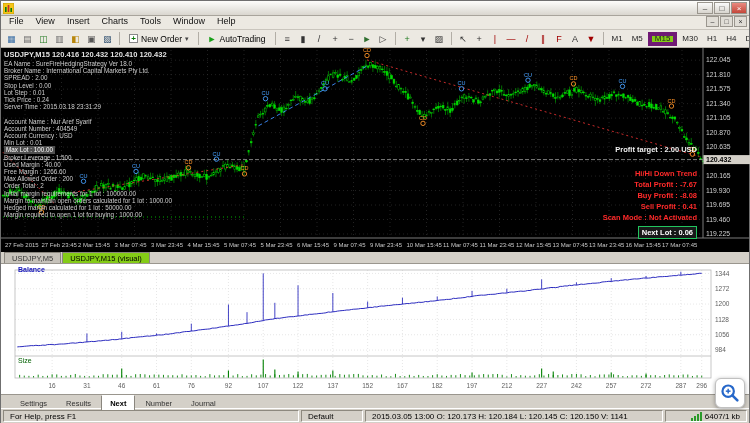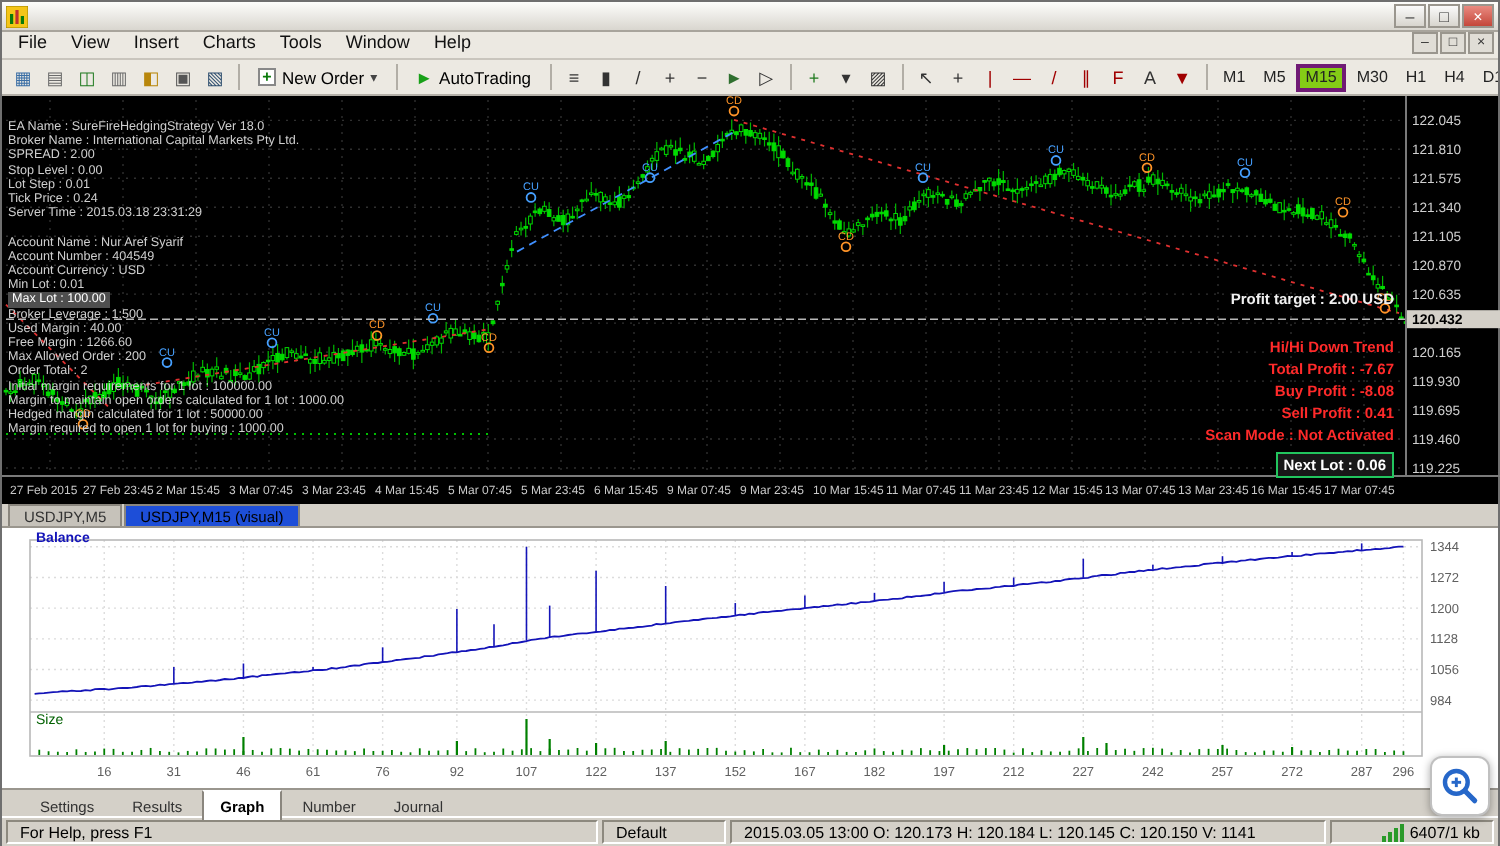--- a/index.html
+++ b/index.html
@@ -30,37 +30,37 @@
   .toolbar{height:18px;display:flex;align-items:center;background:#ece9e2;border-bottom:1px solid #b4b0a8;padding:0 3px;gap:1px;overflow:hidden;white-space:nowrap}
   .tb-group{display:flex;gap:1px;align-items:center}
   .tb-btn{width:15px;height:14px;display:flex;align-items:center;justify-content:center;font-size:9px;border:1px solid transparent;border-radius:2px}
   .tb-sep{width:1px;height:13px;background:#b2aea6;margin:0 3px;flex:0 0 1px}
   .tb-text-btn{display:flex;align-items:center;gap:3px;height:15px;padding:0 4px;font-size:8.5px;
     background:transparent;border:1px solid transparent;font-family:"Liberation Sans",sans-serif}
   .no-icon{width:9px;height:9px;background:#fff;border:1px solid #888;color:#0a7a0a;font-size:8px;line-height:7px;text-align:center;font-weight:bold}
   .at-icon{color:#18a018;font-size:9px}
   .dd{font-size:7px;color:#444}
   .tf-btn{height:14px;padding:0 3px;font-size:8px;display:flex;align-items:center;border:1px solid transparent;color:#222}
-  .tf-btn.active{background:#84cc16;border:2px solid #701a75}
+  .tf-btn.active{background:#84cc16;border:4px solid #701a75}
 
   
   .chart-area{position:relative;height:204px;background:#000}
   #price-svg{position:absolute;inset:0;width:750px;height:204px}
   .symbol-line{position:absolute;left:3px;top:2px;color:#e0e0e0;font-size:7.5px;font-weight:bold;white-space:nowrap}
   #ea-overlay{position:absolute;left:3px;top:12px;color:#cfcfcf;font-size:6.3px;line-height:7.2px}
   .ea-line{white-space:nowrap;min-height:7.2px}
   .ea-line.hl{background:#4f4f4f;color:#fff;width:max-content;padding:0 2px}
   #trend-overlay{position:absolute;right:52px;top:96px;text-align:right;font-size:7.5px;font-weight:bold;color:#ff2a2a;line-height:11px}
   .pt{color:#f0f0f0;margin-bottom:13px}
   .next-lot{margin-top:3px;color:#fff;background:#181818;border:1px solid #22c55e;padding:0 3px;width:max-content;margin-left:auto;font-weight:bold}
 
   
   .chart-tabs{height:12px;background:#d4d0c8;display:flex;align-items:flex-end;padding-left:3px;gap:1px;border-bottom:1px solid #9a968e}
   .ctab{height:11px;display:flex;align-items:center;padding:0 7px;font-size:7.5px;background:#c6c2ba;border:1px solid #8a867e;border-bottom:none;color:#333}
-  .ctab.active{background:#1d4ed8;color:#000}
+  .ctab.active{background:#84cc16;color:#000}
 
   
   .tester{position:relative;height:131px;background:#fff;border-bottom:1px solid #9a968e}
   #tester-svg{position:absolute;inset:0;width:750px;height:131px}
   .balance-legend{position:absolute;left:17px;top:2px;color:#1414b8;font-size:7px;font-weight:bold}
   .size-legend{position:absolute;left:17px;top:93px;color:#006000;font-size:7px}
 
   
   .tester-tabs{height:13px;background:#d4d0c8;display:flex;align-items:flex-start;padding-left:10px;gap:1px}
   .ttab{height:16px;display:flex;align-items:center;padding:0 8px;font-size:7.5px;color:#333;border:1px solid transparent}
@@ -886,20 +886,21 @@
           <text x="670.5" y="54.59180327868837" fill="#ff9428" font-size="5.5" text-anchor="middle">CD</text>
           <circle cx="691.5" cy="106.17049180327865" r="2.2" fill="none" stroke="#ff9428" stroke-width="0.9"></circle>
           <text x="691.5" y="102.67049180327865" fill="#ff9428" font-size="5.5" text-anchor="middle">CD</text>
         </g>
         <line x1="2" y1="111.59475409836024" x2="702" y2="111.59475409836024" stroke="#b8b8b8" stroke-dasharray="4,2" stroke-width="0.7"></line>
         <line x1="702" y1="0" x2="702" y2="190" stroke="#7a7a7a" stroke-width="1"></line>
         <line x1="0" y1="190" x2="750" y2="190" stroke="#7a7a7a" stroke-width="1"></line>
         <rect x="702.5" y="107.09475409836024" width="47" height="9" fill="#d4d0c8"></rect>
         <text x="705" y="114.09475409836024" fill="#000" font-size="7" font-weight="bold">120.432</text>
       </svg>
+    <div class="symbol-line">USDJPY,M15 120.416 120.432 120.410 120.432</div>
     <div id="ea-overlay">
         <div class="ea-line">EA Name :  SureFireHedgingStrategy  Ver 18.0</div>
         <div class="ea-line">Broker Name :  International Capital Markets Pty Ltd.</div>
         <div class="ea-line">SPREAD :  2.00</div>
         <div class="ea-line">Stop Level :  0.00</div>
         <div class="ea-line">Lot Step :  0.01</div>
         <div class="ea-line">Tick Price :  0.24</div>
         <div class="ea-line">Server Time :  2015.03.18 23:31:29</div>
         <div class="ea-line"></div>
         <div class="ea-line">Account Name :  Nur Aref Syarif</div>
@@ -1172,21 +1173,21 @@
         <line x1="610.24" y1="113.5" x2="610.24" y2="108.5" stroke="#008000" stroke-width="1.1"></line>
         <line x1="645.04" y1="113.5" x2="645.04" y2="109.5" stroke="#008000" stroke-width="1.1"></line>
       </svg>
     <div class="balance-legend">Balance</div>
     <div class="size-legend">Size</div>
   </div>
 
   <div id="tester-tabs" class="tester-tabs">
       <div class="ttab">Settings</div>
       <div class="ttab">Results</div>
-      <div class="ttab active">Graph</div>
+      <div class="ttab active">Next</div>
       <div class="ttab">Number</div>
       <div class="ttab">Journal</div>
     </div>
 
   <div class="statusbar">
     <div class="sb-seg sb-help">For Help, press F1</div>
     <div class="sb-seg sb-profile">Default</div>
     <div class="sb-seg sb-bar">2015.03.05 13:00   O: 120.173   H: 120.184   L: 120.145   C: 120.150   V: 1141</div>
     <div class="sb-seg sb-conn">
       <span class="conn-bars">

